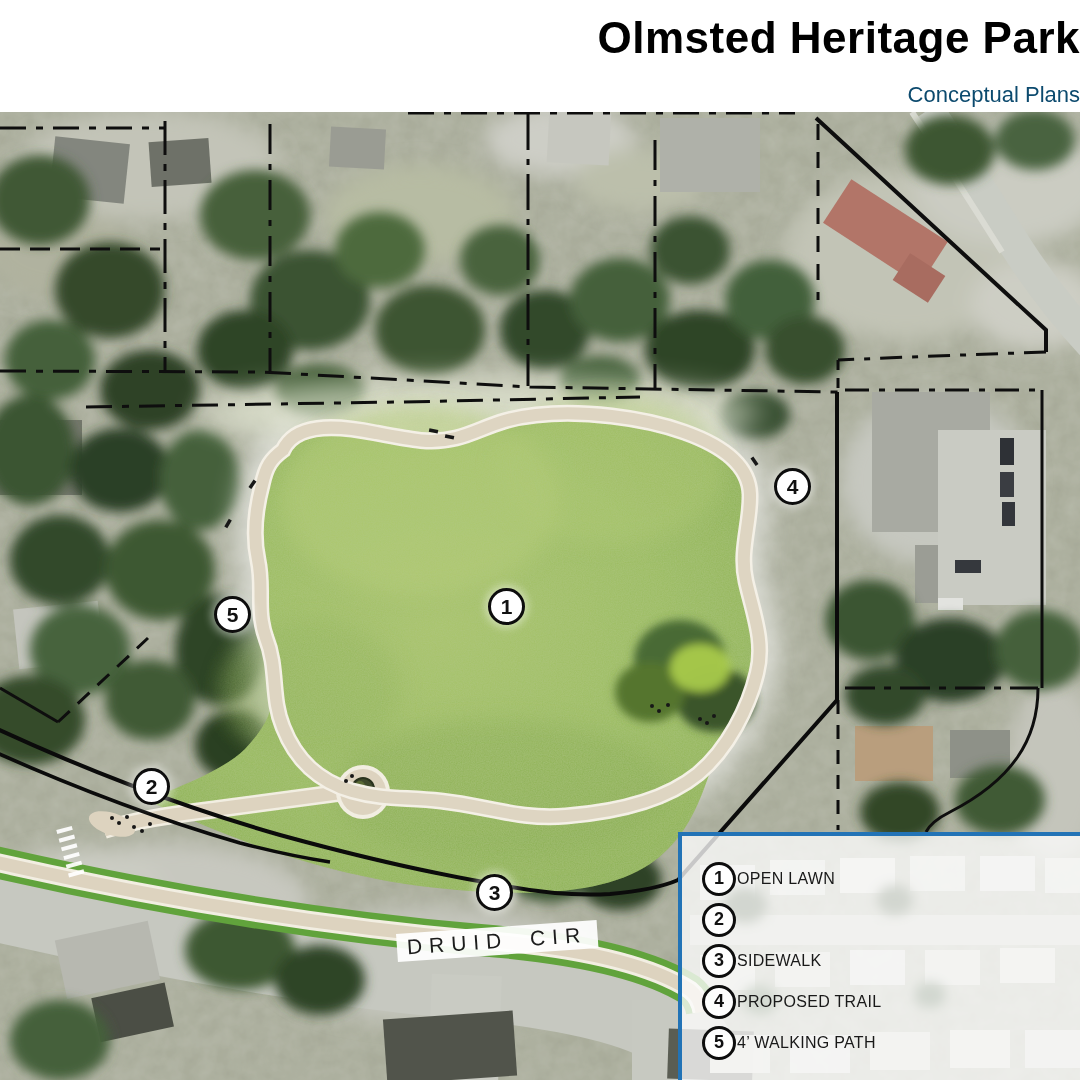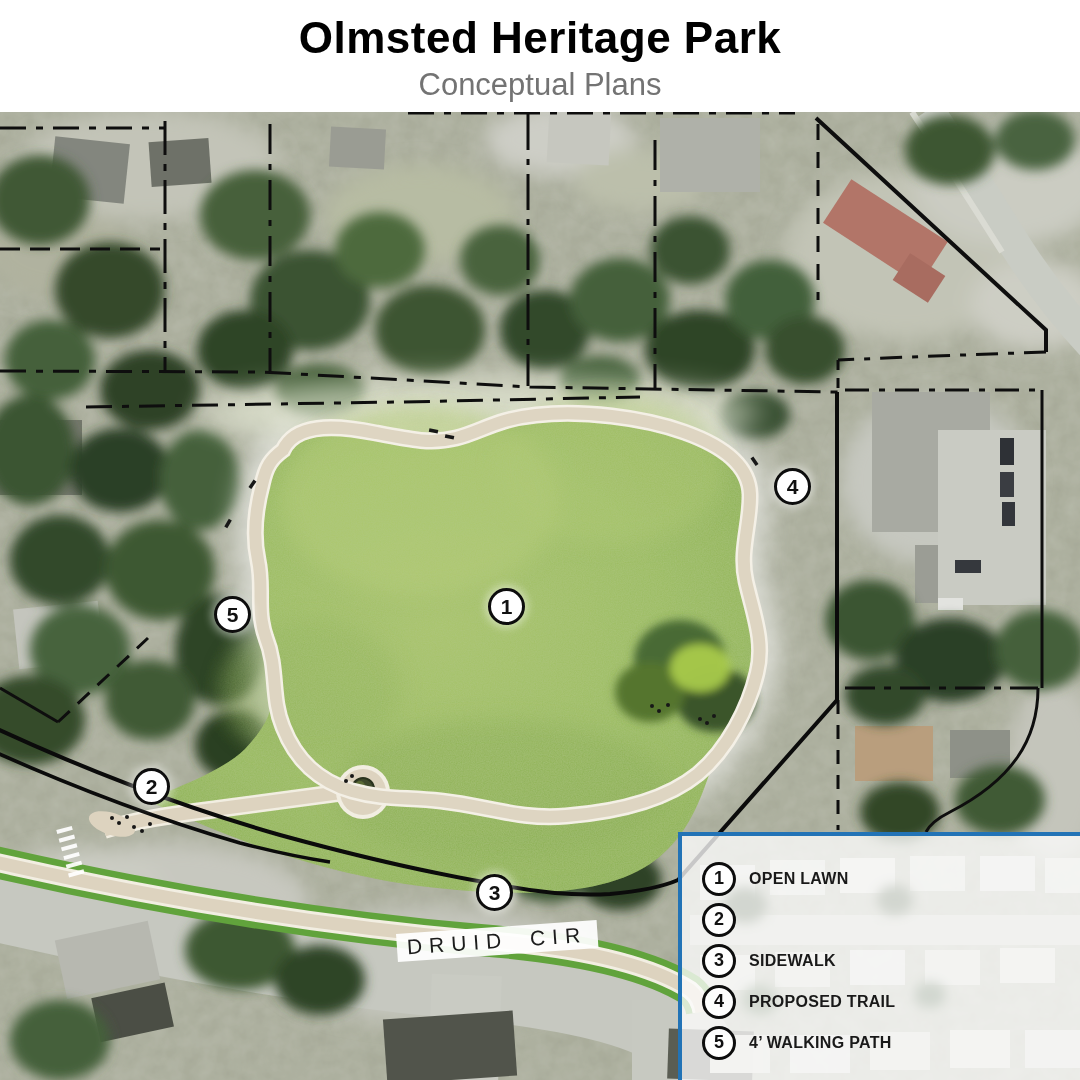--- a/index.html
+++ b/index.html
@@ -1,40 +1,40 @@
 <!DOCTYPE html>
 <html><head>
 <meta charset="utf-8">
 <style>
   html,body{margin:0;padding:0;background:#fff;}
   #stage{position:relative;width:1080px;height:1080px;overflow:hidden;
          font-family:"Liberation Sans",sans-serif;background:#fff;}
   
   #header{position:absolute;left:0;top:0;width:1080px;height:112px;background:#fff;
-          display:flex;flex-direction:column;align-items:center;justify-content:flex-start;z-index:5;}
+          display:flex;flex-direction:column;align-items:flex-end;justify-content:flex-start;z-index:5;}
   #title{margin-top:14px;font-size:44px;font-weight:bold;color:#000;letter-spacing:.5px;line-height:1.1;}
-  #subtitle{margin-top:6px;font-size:31px;font-weight:400;color:#737373;line-height:1.1;}
+  #subtitle{margin-top:21px;font-size:22px;font-weight:400;color:#0c4a6e;line-height:1.1;}
   
   #map{position:absolute;left:0;top:112px;width:1080px;height:968px;z-index:1;}
   
   .street-chip{position:absolute;left:497px;top:941px;transform:translate(-50%,-50%) rotate(-4deg);
     background:rgba(255,255,255,.93);padding:2px 10px;font-size:21px;font-weight:500;color:#1c1c1c;
     letter-spacing:7px;word-spacing:9px;white-space:nowrap;z-index:6;}
   
   .marker{position:absolute;width:31px;height:31px;border:3.5px solid #0d0d0d;border-radius:50%;
     background:#fff;display:flex;align-items:center;justify-content:center;
     font-size:21px;font-weight:bold;color:#111;z-index:7;box-shadow:0 0 8px 3px rgba(255,255,255,.45);}
   
   #legend{position:absolute;left:678px;top:832px;width:388px;height:235px;
     border:4px solid #2273b6;background:rgba(252,252,252,.78);z-index:8;
     padding:22px 0 0 20px;box-sizing:content-box;}
   .legend-row{display:flex;align-items:center;height:41px;}
   .legend-circle{width:28px;height:28px;border:3px solid #0d0d0d;border-radius:50%;background:rgba(255,255,255,.92);
     display:flex;align-items:center;justify-content:center;font-size:18px;font-weight:bold;color:#111;flex:0 0 auto;}
-  .legend-label{margin-left:13px;font-size:16px;font-weight:700;color:#191919;letter-spacing:.3px;white-space:nowrap;}
+  .legend-label{margin-left:1px;font-size:16px;font-weight:400;color:#191919;letter-spacing:.3px;white-space:nowrap;}
 </style>
 </head>
 <body>
 
 <div id="stage">
 
   <div id="header">
     <div id="title">Olmsted Heritage Park</div>
     <div id="subtitle">Conceptual Plans</div>
   </div>

